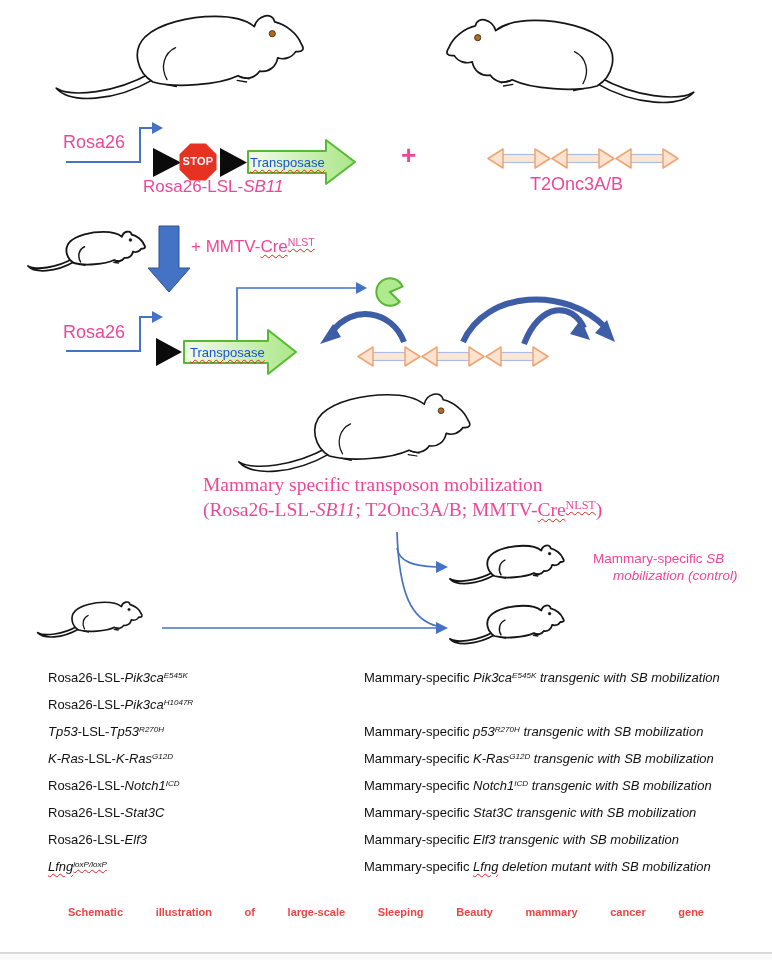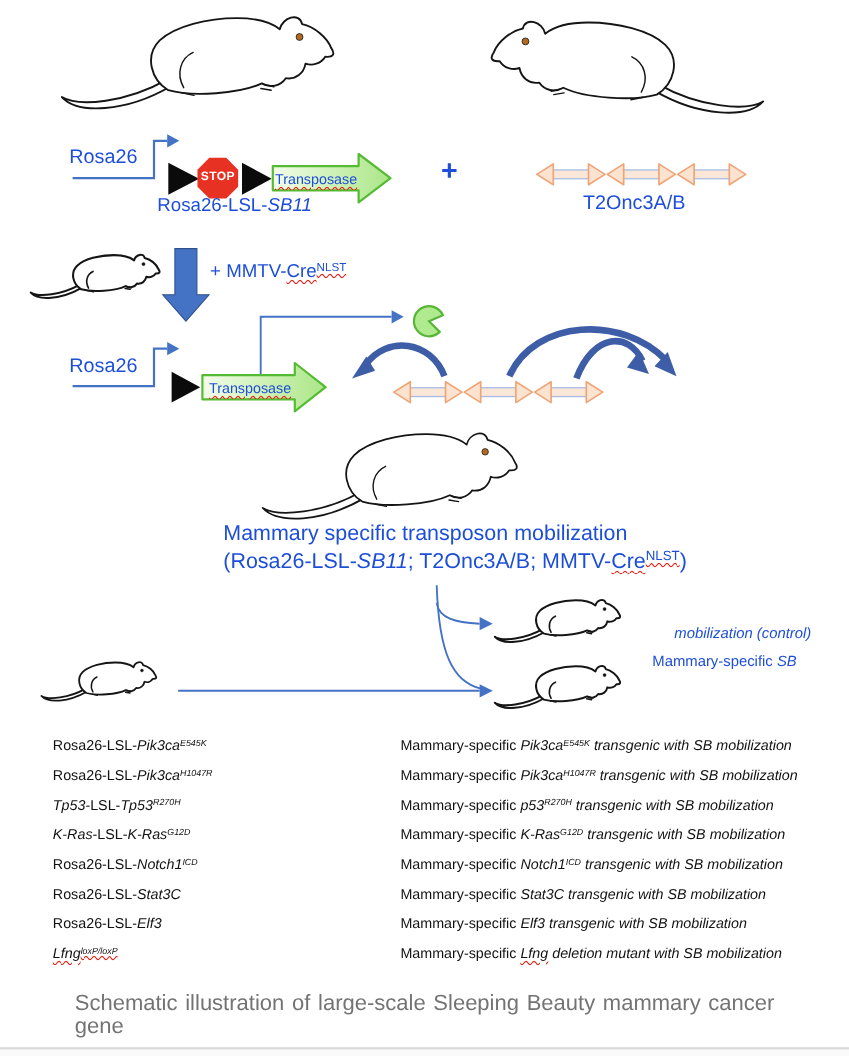--- a/index.html
+++ b/index.html
@@ -1,35 +1,35 @@
 <!DOCTYPE html>
 <html><head>
 <meta charset="utf-8">
 <style>
   html,body{margin:0;padding:0;background:#fff;}
   #stage{position:relative;width:772px;height:960px;background:#ffffff;overflow:hidden;
          font-family:"Liberation Sans", sans-serif;color:#111;}
   #stage svg{position:absolute;left:0;top:0;z-index:1;}
-  .txt{position:absolute;z-index:2;white-space:nowrap;color:#1d4ed8;}
+  .txt{position:absolute;z-index:2;white-space:nowrap;color:#ec4899;}
   .it{font-style:italic;}
   .sup{font-size:62%;position:relative;top:-0.55em;}
   .sq{text-decoration-line:underline;text-decoration-style:wavy;
       text-decoration-color:#e0251b;text-decoration-thickness:1px;text-underline-offset:2px;}
   .stop-label{font-size:11px;font-weight:bold;color:#fff;letter-spacing:.3px;text-align:center;width:38px;}
   .tp-label{font-size:13px;color:#1d4ed8;}
   .gene-label{font-size:18px;}
   .small-label{font-size:17px;}
   .plus-big{font-size:26px;font-weight:600;}
-  .mid-cap{font-size:19.5px;}
+  .mid-cap{font-size:19.5px;font-family:Liberation Serif, serif;}
   .ctrl-label{font-size:13.5px;line-height:17.5px;white-space:nowrap;}
   .geno-row{position:absolute;left:0;width:704px;height:27px;font-size:13px;}
   .geno-left{position:absolute;left:48px;top:0;white-space:nowrap;}
   .geno-right{position:absolute;left:364px;top:0;white-space:nowrap;}
   .caption{position:absolute;left:68px;top:902px;width:636px;z-index:2;
-           font-size:20px;font-weight:normal;line-height:21px;color:#737373;}
+           font-size:11px;font-weight:bold;line-height:21px;color:#ef4444;}
   .cap-l1{text-align:justify;text-align-last:justify;}
   .rule{position:absolute;left:0;top:952px;width:772px;height:2px;background:#d9d9d9;z-index:2;}
   .below-rule{position:absolute;left:0;top:954px;width:772px;height:6px;background:#fafafa;z-index:1;}
   
   .m-tail,.m-body{fill:#fff;stroke:#151515;stroke-width:var(--sw,2.2);stroke-linejoin:round;}
   .m-line{fill:none;stroke:#151515;stroke-width:var(--sw2,1.7);stroke-linecap:round;}
   .m-eye{fill:var(--eye,#b4691c);stroke:#222;stroke-width:1;}
   .pline{fill:none;stroke:#4472c4;stroke-width:2;}
   .phead{fill:#4472c4;}
   .loxp{fill:#0b0b0b;}
@@ -144,31 +144,30 @@
   <div class="txt small-label" style="left:95px;top:177px;margin-left:48px;"><span>Rosa26-LSL-</span><span class="it">SB11</span></div>
   <div class="txt plus-big" style="left:401px;top:140px;">+</div>
   <div class="txt gene-label" style="left:530px;top:174px;">T2Onc3A/B</div>
   <div class="txt small-label" style="left:191px;top:237px;"><span>+ MMTV-</span><span class="sq">Cre</span><span class="sup sq">NLST</span></div>
   <div class="txt gene-label" style="left:63px;top:322px;">Rosa26</div>
   <div class="txt tp-label sq" style="left:190px;top:345px;">Transposase</div>
 
   <div class="txt mid-cap" style="left:203px;top:474px;">Mammary specific transposon mobilization</div>
   <div class="txt mid-cap" style="left:203px;top:499px;"><span>(Rosa26-LSL-</span><span class="it">SB11</span><span>; T2Onc3A/B; MMTV-</span><span class="sq">Cre</span><span class="sup sq">NLST</span><span>)</span></div>
 
-  <div class="txt ctrl-label" style="left:593px;top:550px;margin-top:42px;"><span>Mammary-specific </span><span class="it">SB</span></div>
+  <div class="txt ctrl-label" style="left:593px;top:550px;"><span>Mammary-specific </span><span class="it">SB</span></div>
   <div class="txt ctrl-label" style="left:613px;top:567px;"><span class="it">mobilization (control)</span></div>
 
   <div style="position:absolute;left:0;top:0;width:772px;z-index:2;">
       <div class="geno-row" style="top: 670px;">
         <div class="geno-left"><span>Rosa26-LSL-</span><span class="it">Pik3ca</span><span class="it sup">E545K</span></div>
         <div class="geno-right"><span>Mammary-specific </span><span class="it">Pik3ca</span><span class="it sup">E545K</span><span class="it"> transgenic with SB mobilization</span></div>
       </div>
       <div class="geno-row" style="top: 697px;">
         <div class="geno-left"><span>Rosa26-LSL-</span><span class="it">Pik3ca</span><span class="it sup">H1047R</span></div>
-        <div class="geno-right"><span>Mammary-specific </span><span class="it">Pik3ca</span><span class="it sup">H1047R</span><span class="it"> transgenic with SB mobilization</span></div>
       </div>
       <div class="geno-row" style="top: 724px;">
         <div class="geno-left"><span class="it">Tp53</span><span>-LSL-</span><span class="it">Tp53</span><span class="it sup">R270H</span></div>
         <div class="geno-right"><span>Mammary-specific </span><span class="it">p53</span><span class="it sup">R270H</span><span class="it"> transgenic with SB mobilization</span></div>
       </div>
       <div class="geno-row" style="top: 751px;">
         <div class="geno-left"><span class="it">K-Ras</span><span>-LSL-</span><span class="it">K-Ras</span><span class="it sup">G12D</span></div>
         <div class="geno-right"><span>Mammary-specific </span><span class="it">K-Ras</span><span class="it sup">G12D</span><span class="it"> transgenic with SB mobilization</span></div>
       </div>
       <div class="geno-row" style="top: 778px;">

